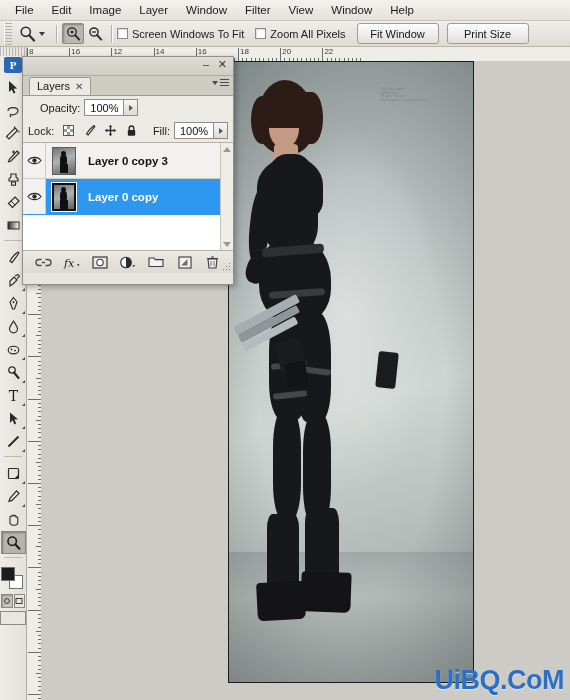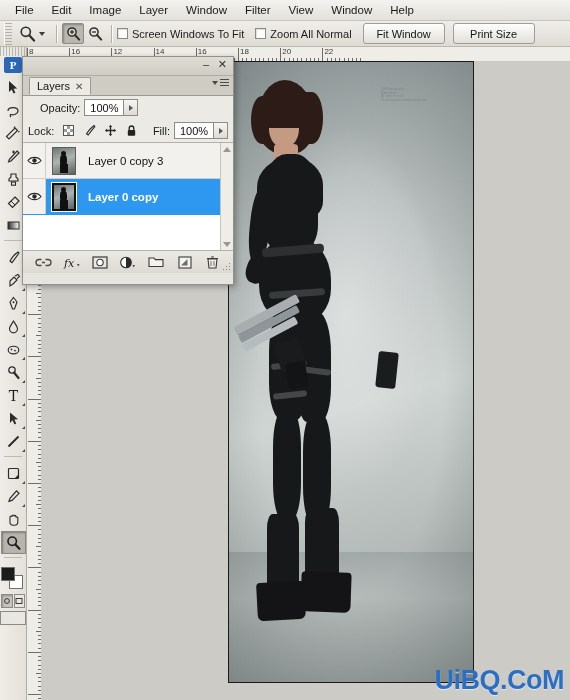--- a/index.html
+++ b/index.html
@@ -219,21 +219,21 @@
   }
   .layer.active .eyecell{background:#f2f1ee;}
   .thumbwrap{width:28px;height:30px;margin-left:4px;display:flex;align-items:center;justify-content:center;}
   .thumb{
     width:24px;height:28px;box-sizing:border-box;border:1px solid #5c5c5c;
     background:linear-gradient(160deg,#6e7472,#aeb4b1 45%,#5b615f);
     position:relative;overflow:hidden;
   }
   .thumb.sel{border:2px solid #111;outline:1px solid #ffffff;}
   .thumb .fig{position:absolute;background:#101012;}
-  .layer-name{margin-left:10px;font-size:11.5px;color:#111;}
+  .layer-name{margin-left:10px;font-size:11.5px;color:#111;font-weight:bold;}
   .layer.active .layer-name{color:#fff;font-weight:bold;}
   .scrollbar{
     position:absolute;right:0;top:0;width:13px;height:100%;
     background:#efedE8;border-left:1px solid #c6c3bc;box-sizing:border-box;
     display:flex;flex-direction:column;justify-content:space-between;align-items:center;
   }
   .sb-arrow{width:13px;height:12px;display:flex;align-items:center;justify-content:center;}
   .sb-up{width:0;height:0;border-left:4px solid transparent;border-right:4px solid transparent;border-bottom:5px solid #9a9792;}
   .sb-dn{width:0;height:0;border-left:4px solid transparent;border-right:4px solid transparent;border-top:5px solid #9a9792;}
   .panel-footer{
@@ -308,21 +308,21 @@
     </div>
 
     <div class="vsep"></div>
 
     <label class="cbx-lbl">
       <span class="cbx"></span>
       <span>Screen Windows To Fit</span>
     </label>
     <label class="cbx-lbl">
       <span class="cbx"></span>
-      <span>Zoom All Normal</span>
+      <span>Zoom All Pixels</span>
     </label>
 
     <div class="pbtn">Fit Window</div>
     <div class="pbtn">Print Size</div>
   </div>
 
   <div class="toolbox">
     <div class="tb-grip"></div>
     <div class="ps-logo">P</div>
 

